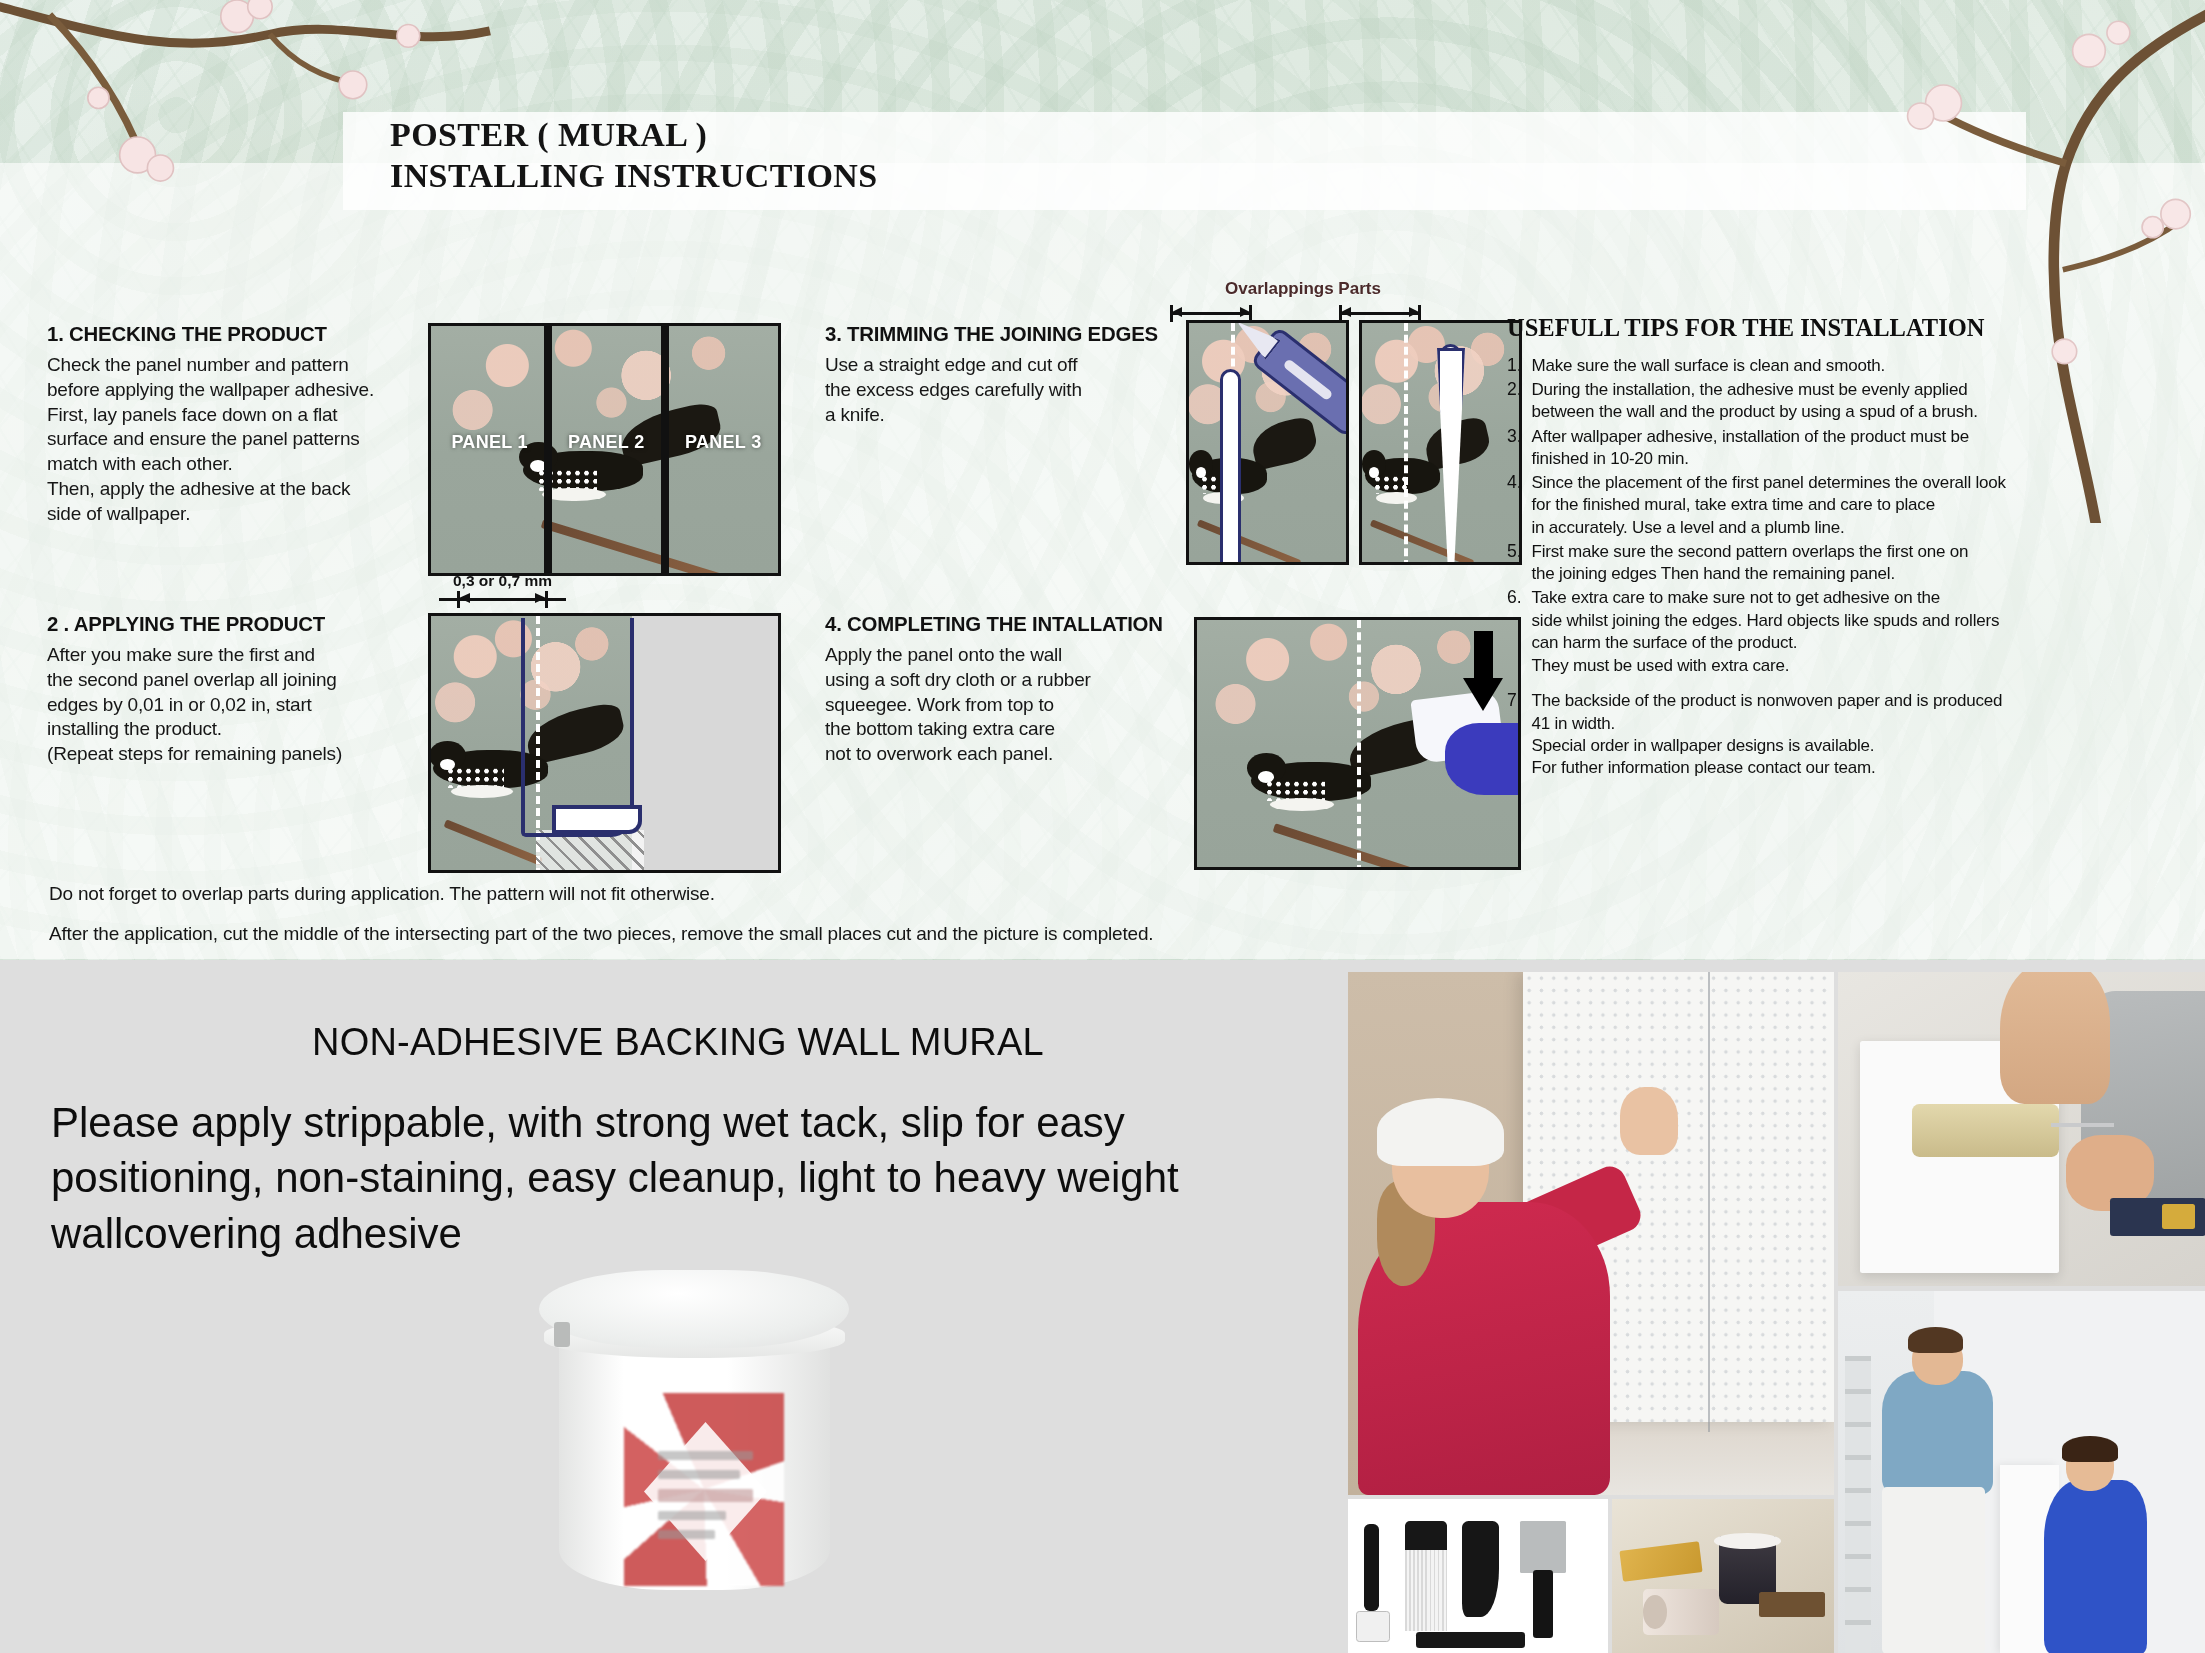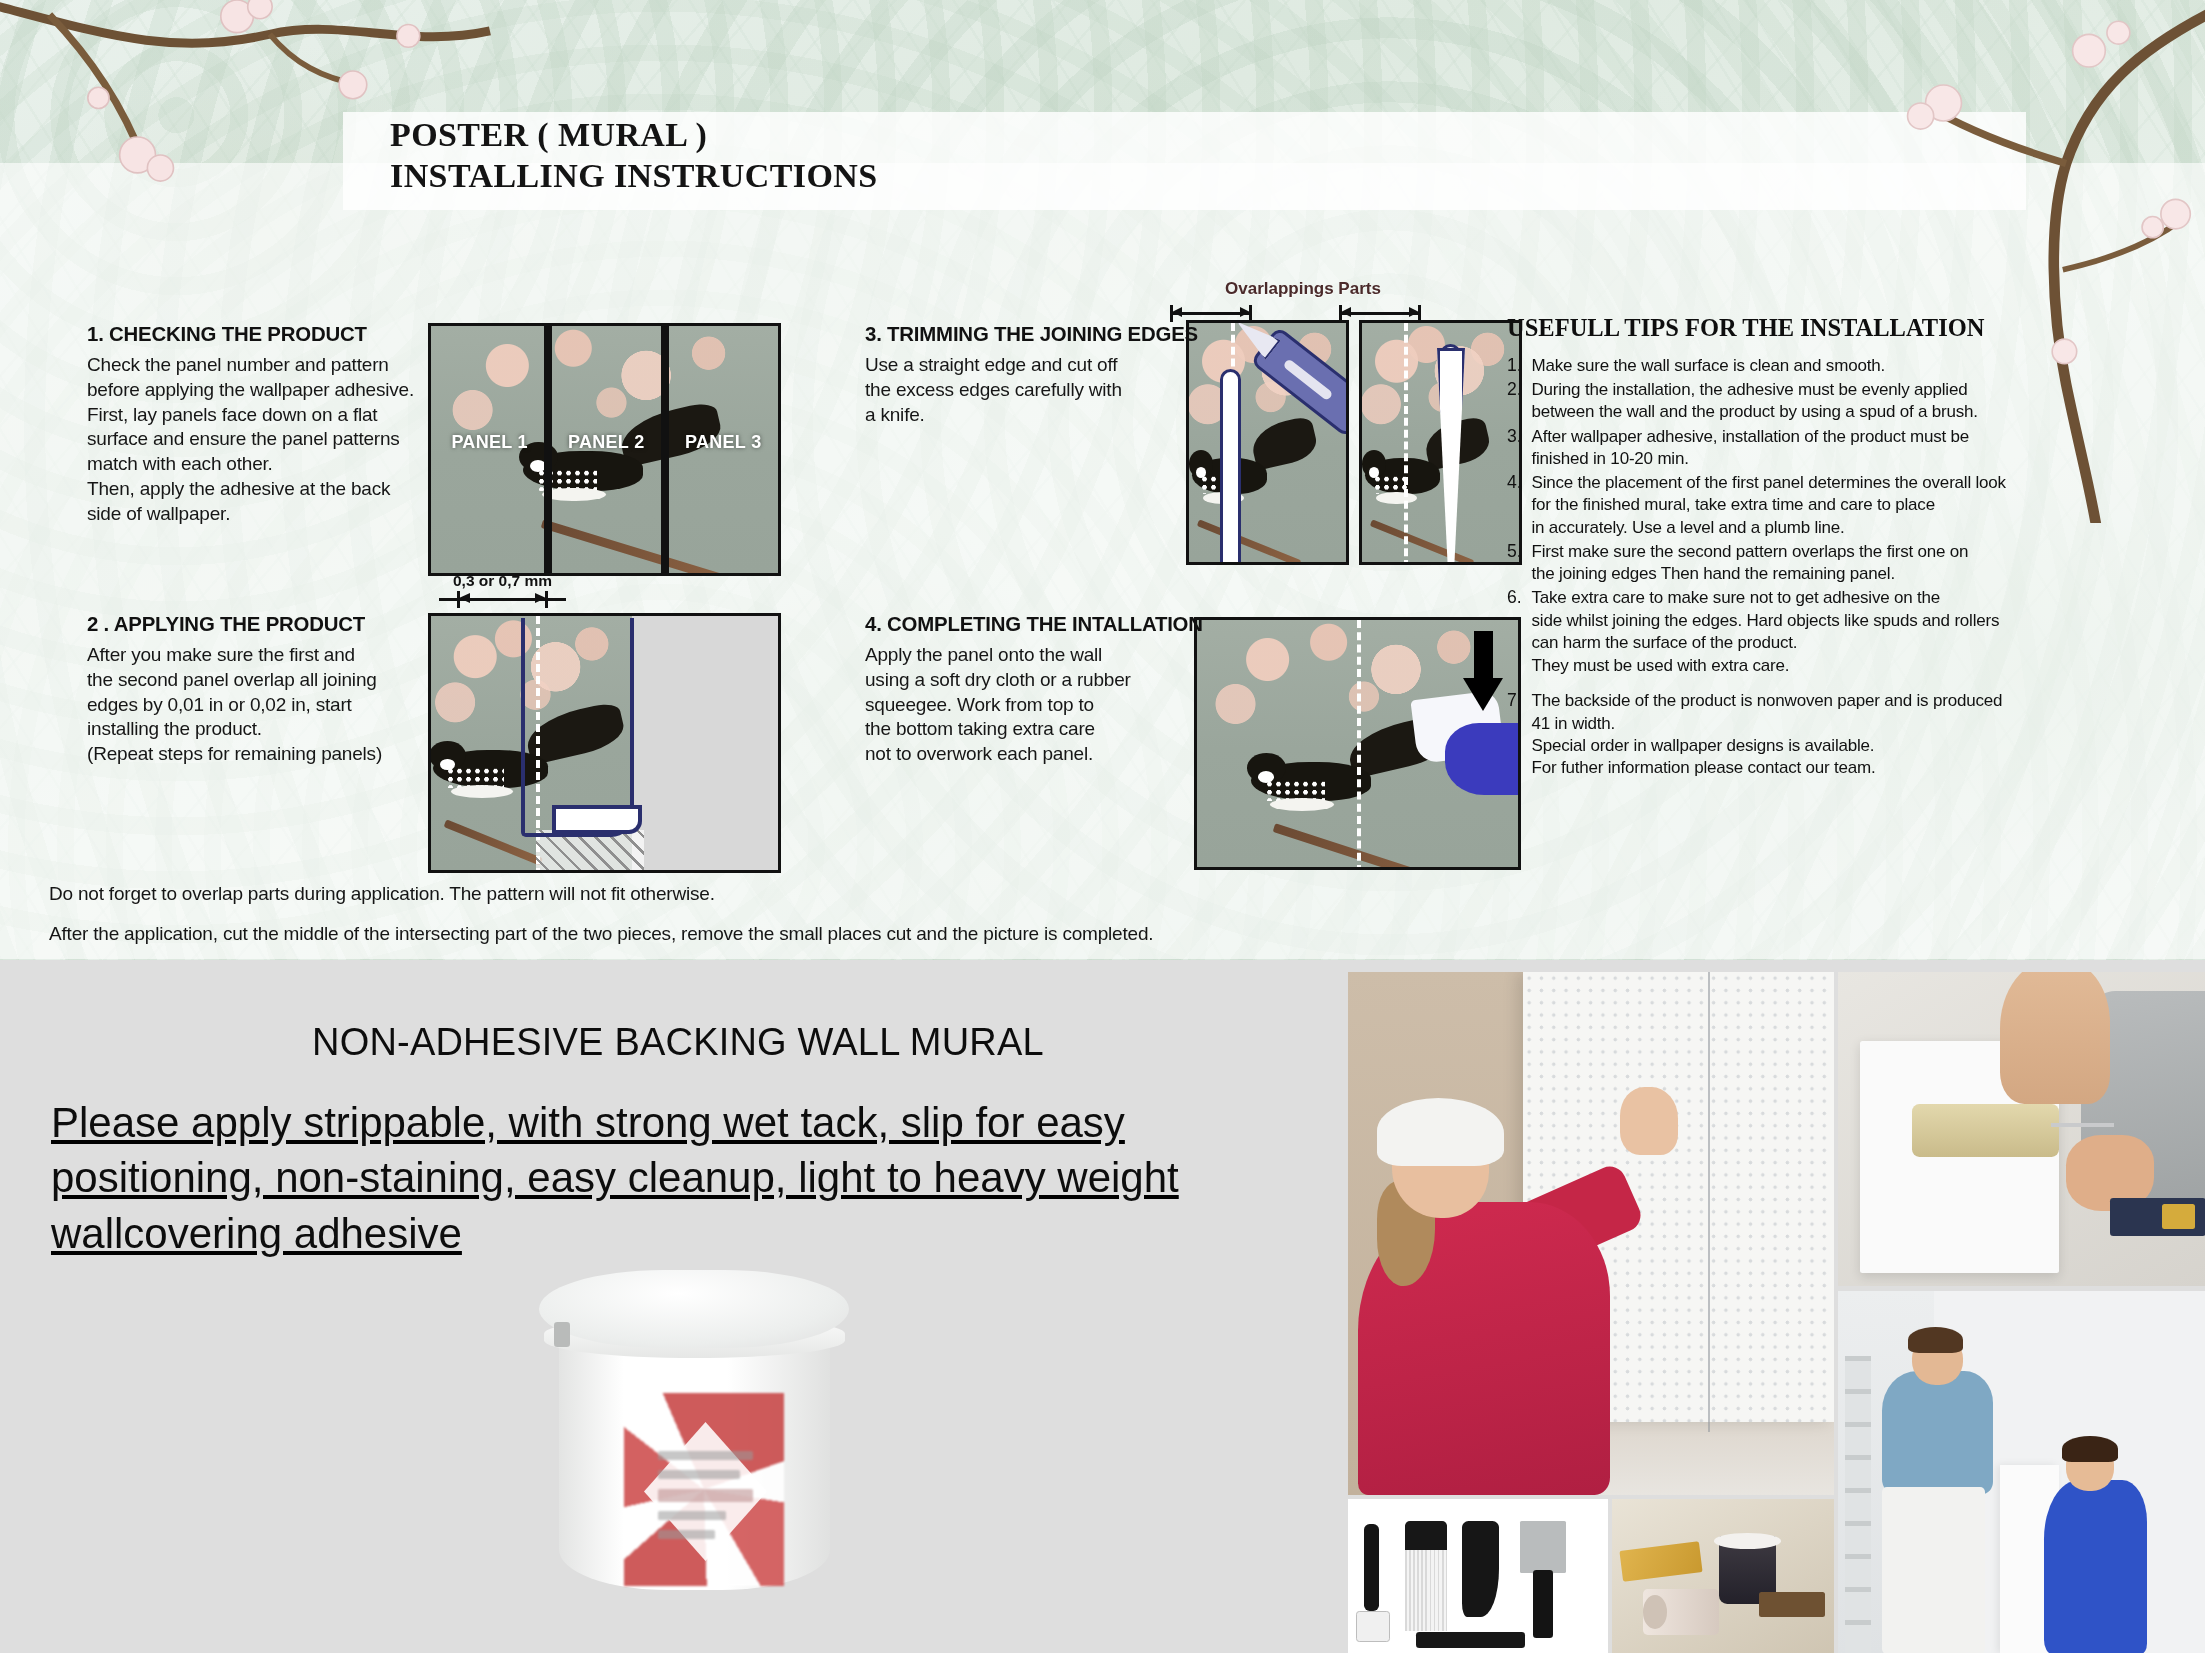--- a/index.html
+++ b/index.html
@@ -83,21 +83,21 @@
     font-weight: bold;
     font-size: 28px;
     letter-spacing: 0.2px;
     color: #121212;
     white-space: nowrap;
     border-bottom: 4.1px solid #1a1a1a;
     padding-bottom: 4.1px;
   }
 
   
-  .step { position: absolute; z-index: 6; margin-left: 40px; }
+  .step { position: absolute; z-index: 6; }
   .step-title {
     font-size: 20.4px;
     font-weight: bold;
     color: #111;
     letter-spacing: -0.2px;
     white-space: nowrap;
     margin-bottom: 7.4px;
   }
   .step-body {
     font-size: 19px;
@@ -329,21 +329,21 @@
   #bottom-section {
     position: absolute;
     left: 0; top: 960px;
     width: 2205px; height: 694px;
     background: #dedede;
   }
   #promo-heading {
     position: absolute; left: 312px; top: 61px;
     font-size: 38px; color: #0d0d0d; letter-spacing: 0.2px; white-space: nowrap;
   }
-  #promo-body { position: absolute; left: 51px; top: 135px; width: 1299px; text-decoration: underline; }
+  #promo-body { position: absolute; left: 51px; top: 135px; width: 1299px; }
   #promo-body div {
     font-size: 42px; color: #0d0d0d; line-height: 1.32; white-space: nowrap;
   }
 
   
   #bucket { position: absolute; left: 539px; top: 1270px; width: 310px; height: 343px; z-index: 4; }
   .bucket-lid {
     position: absolute; left: 0; top: 0; width: 310px; height: 78px;
     background: radial-gradient(ellipse at 45% 30%, #ffffff, #eceeed 65%, #dedede 100%);
     border-radius: 50% / 62%;

